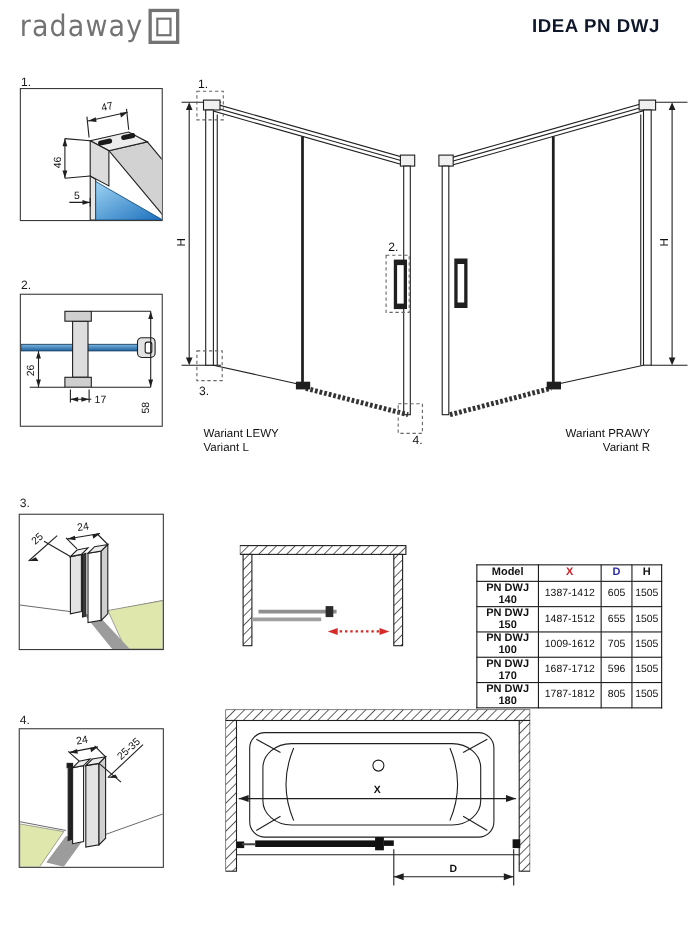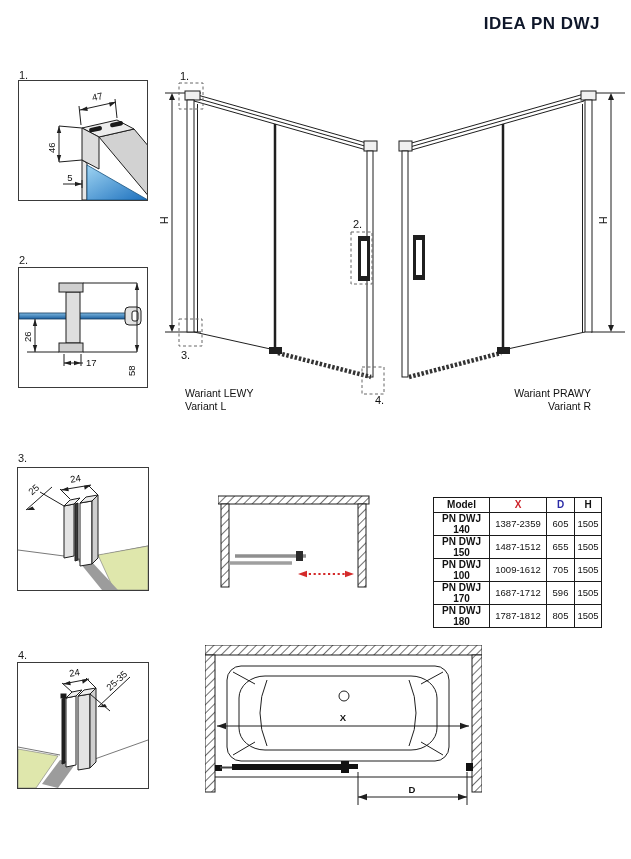--- a/index.html
+++ b/index.html
@@ -15,33 +15,39 @@
   
   .det-label{position:absolute;font-size:11px;color:#1a1a1a;}
   .det-box{position:absolute;border:1px solid #3a3a3a;background:#fff;}
   .det-box svg{display:block;}
   
   svg text{font-family:"Liberation Sans",sans-serif;font-size:9.5px;fill:#111;}
   svg text.cap{font-size:10.5px;}
   svg text.callout{font-size:11px;}
   
   .spec-wrap{position:absolute;left:433px;top:497px;}
-  .spec{border-collapse:collapse;}
+  .spec{border-collapse:collapse;margin-top:16px;}
   .spec th,.spec td{border:1px solid #1a1a1a;text-align:center;vertical-align:middle;
                     padding:0;height:13.5px;font-size:9.5px;color:#111;}
   .spec th{font-size:10px;font-weight:700;}
   .spec th.red{color:#cc2229;}
   .spec th.blue{color:#2b2ba6;}
   .spec td.model{font-weight:700;font-size:10px;}
 </style>
 </head>
 <body>
 
 <div class="page">
 
+  <div class="logo">
+    <span class="logo-text">radaway</span>
+    <span class="logo-icon">
+        <span class="logo-icon-inner"></span>
+      </span>
+  </div>
   <div class="title">IDEA PN DWJ</div>
 
   <div class="det-label" style="left:19px;top:69px;">1.</div>
   <div class="det-box" style="left:18px;top:80px;width:128px;height:119px;">
     <svg width="128" height="119" viewBox="0 0 128 119">
       <defs>
         <linearGradient id="g1" x1="0" y1="0" x2="1" y2="1">
           <stop offset="0" stop-color="#9fd4f2"></stop>
             <stop offset="1" stop-color="#1b6fbd"></stop>
         </linearGradient>
@@ -251,21 +257,21 @@
         </colgroup>
       <tbody>
           <tr>
         <th>Model</th>
         <th class="red">X</th>
         <th class="blue">D</th>
         <th>H</th>
       </tr>
       <tr>
         <td class="model">PN DWJ 140</td>
-        <td>1387-2359</td>
+        <td>1387-1412</td>
         <td>605</td>
         <td>1505</td>
       </tr>
       <tr>
         <td class="model">PN DWJ 150</td>
         <td>1487-1512</td>
         <td>655</td>
         <td>1505</td>
       </tr>
       <tr>

